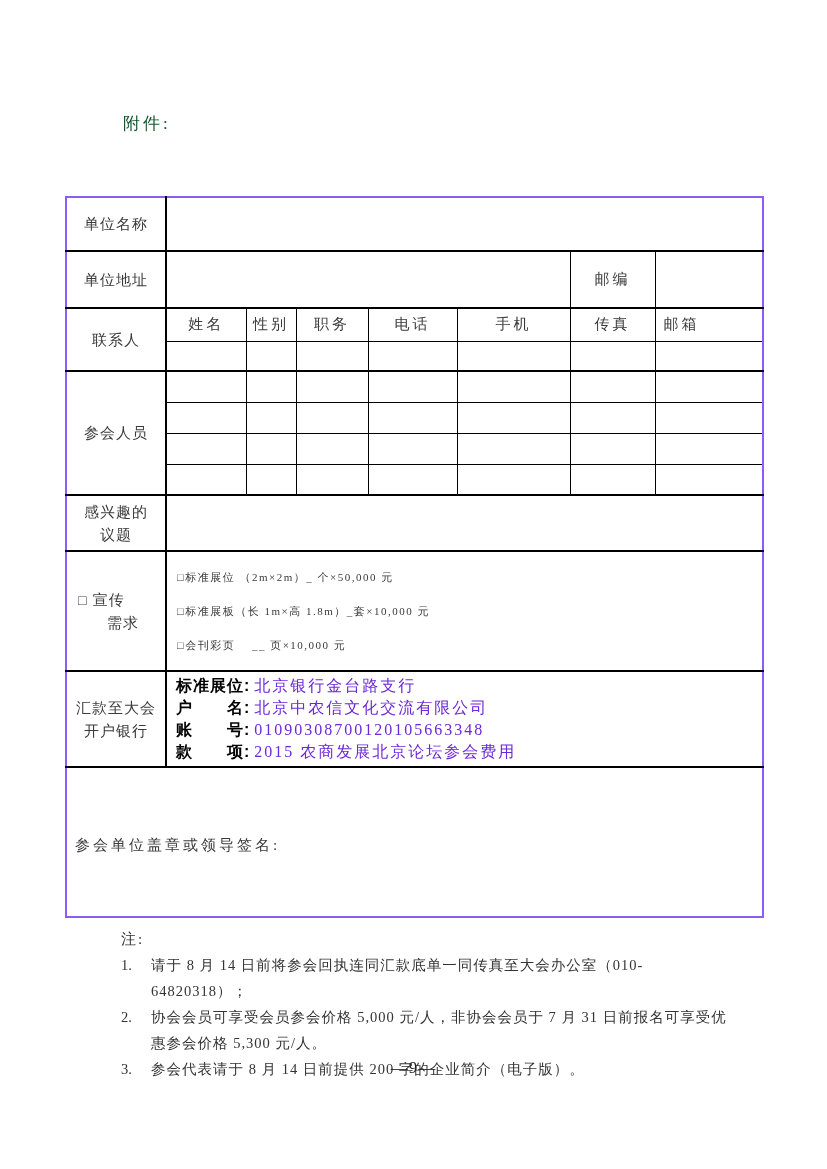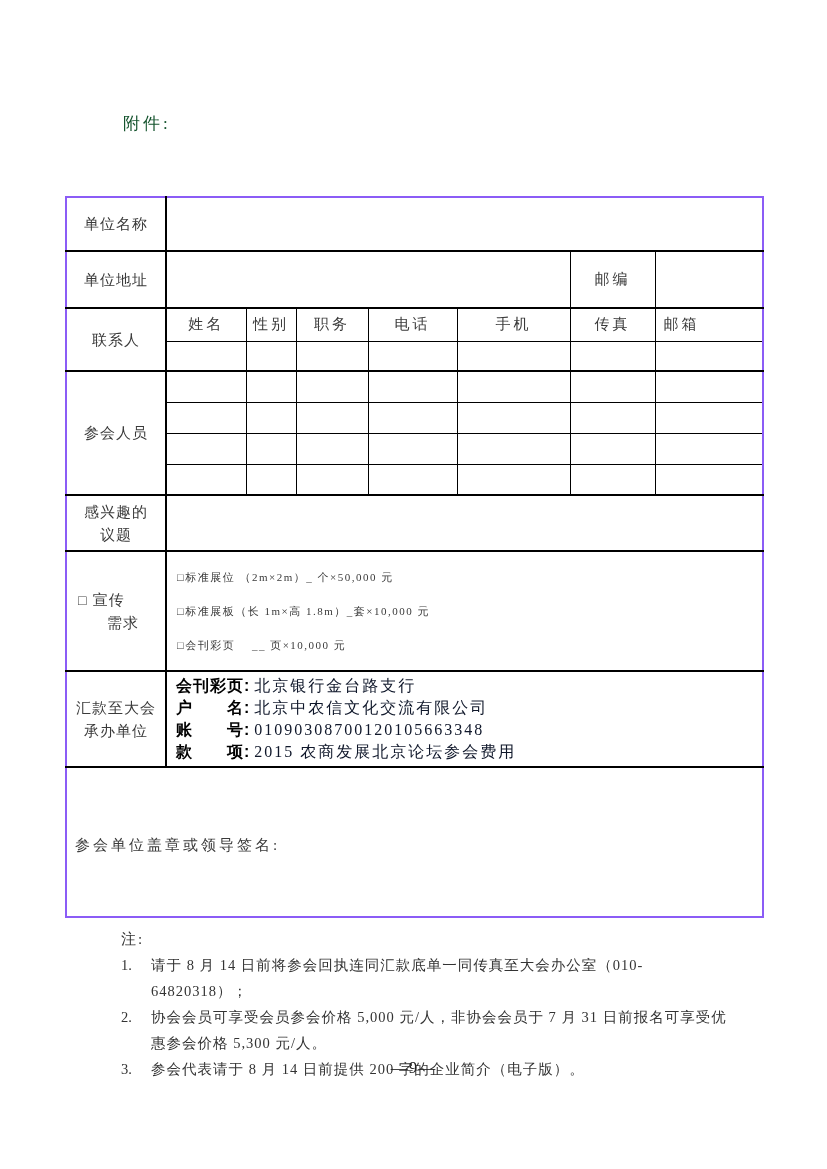--- a/index.html
+++ b/index.html
@@ -51,21 +51,21 @@
   .pub-line1 { text-align:left; padding-left:11px; }
   .pub-line2 { text-align:left; padding-left:40px; }
   td.pub-opts { padding:8px 0 8px 10px; vertical-align:middle; }
   td.pub-opts .opt { font-size:11px; line-height:34px; letter-spacing:1.5px; color:#3a3a3a; }
   td.bank { padding:3px 0 3px 9px; vertical-align:middle; }
   .bank-line { font-size:16px; line-height:22px; white-space:nowrap; }
   .bank-lbl {
     font-family:"Liberation Sans","DejaVu Sans",sans-serif;
     font-weight:bold; color:#000; letter-spacing:1px;
   }
-  .bank-val { color:#0f172a; letter-spacing:2px; }
+  .bank-val { color:#6d28d9; letter-spacing:2px; }
   td.sign {
     vertical-align:top; text-align:left; padding:6px 0 0 8px;
     font-size:15px; letter-spacing:3px; color:#444;
   }
   .notes { position:absolute; left:121px; top:926px; width:610px; }
   .notes-heading { font-size:15px; line-height:26px; letter-spacing:2px; color:#333; }
   .note-item { display:flex; font-size:14.5px; line-height:26px; color:#333; }
   .note-num { width:30px; flex:0 0 30px; }
   .note-text { flex:1; letter-spacing:1px; }
   .footer {
@@ -183,25 +183,25 @@
       <td colspan="7" class="pub-opts">
         <div class="opt">□标准展位 （2m×2m）_ 个×50,000 元</div>
         <div class="opt">□标准展板（长 1m×高 1.8m）_套×10,000 元</div>
         <div class="opt">□会刊彩页　 __ 页×10,000 元</div>
       </td>
     </tr>
 
     <tr class="r-remit major">
       <th class="lbl">
         <div>汇款至大会</div>
-        <div>承办单位</div>
+        <div>开户银行</div>
       </th>
       <td colspan="7" class="bank">
         <div class="bank-line">
-          <span class="bank-lbl">会刊彩页:</span>
+          <span class="bank-lbl">标准展位:</span>
           <span class="bank-val">北京银行金台路支行</span>
         </div>
         <div class="bank-line">
           <span class="bank-lbl">户　　名:</span>
           <span class="bank-val">北京中农信文化交流有限公司</span>
         </div>
         <div class="bank-line">
           <span class="bank-lbl">账　　号:</span>
           <span class="bank-val">01090308700120105663348</span>
         </div>

